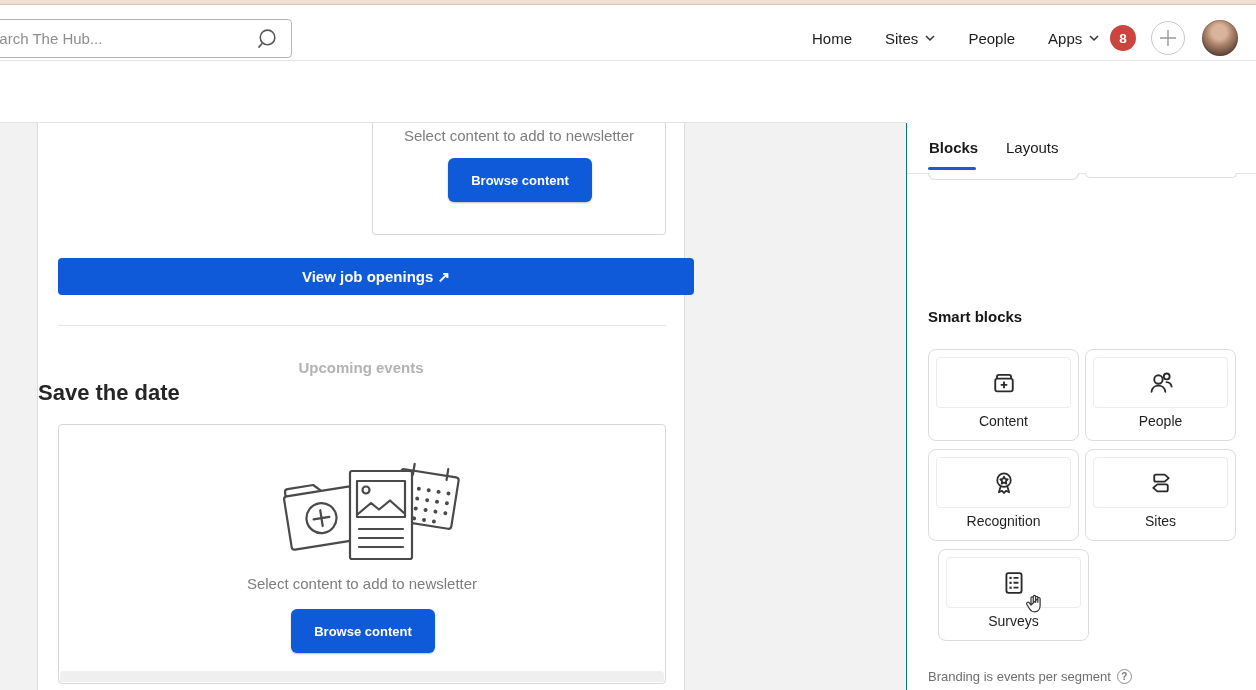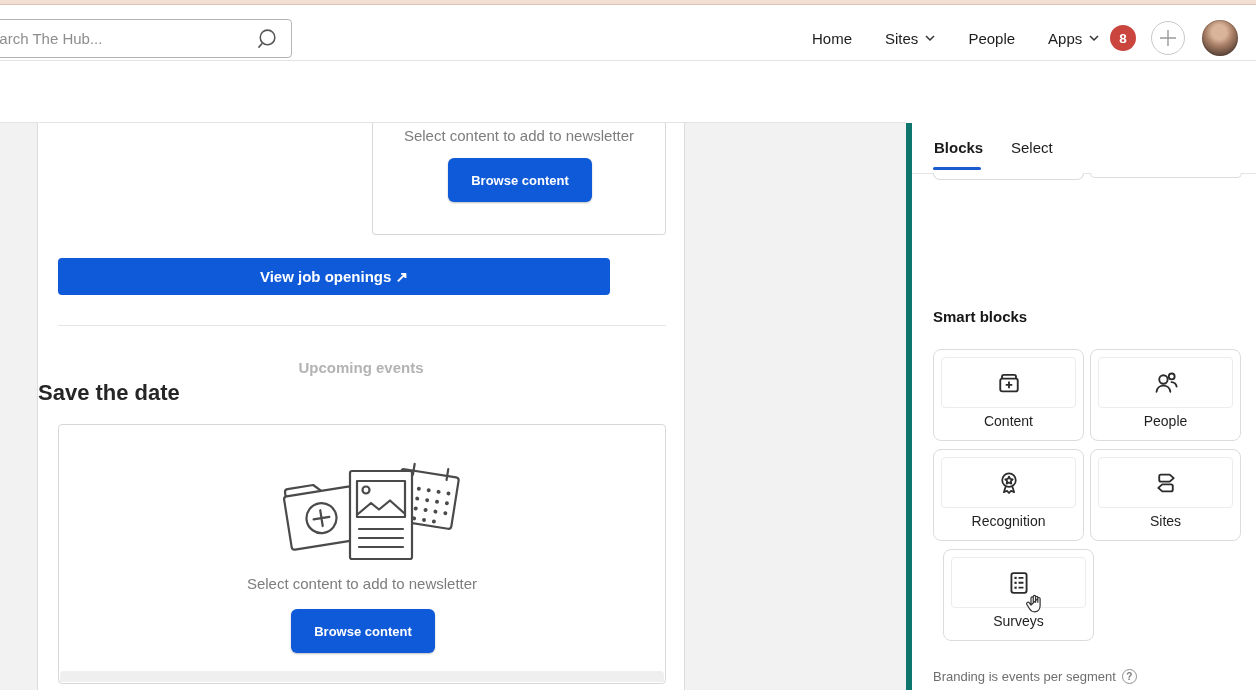--- a/index.html
+++ b/index.html
@@ -34,31 +34,31 @@
   .tb-next { left:1163px; width:75px; background:#0e5ad9; border-color:#0e5ad9; color:#fff; }
 
   
   .content-bg { position:absolute; left:0; top:123px; width:906px; height:567px; background:#f2f2f2; }
   .page { position:absolute; left:37px; top:123px; width:648px; height:567px; background:#fff; border-left:1px solid #dddddd; border-right:1px solid #dddddd; }
 
   .card-top { position:absolute; left:334px; top:0; width:294px; height:112px; border:1px solid #d8d8d8; border-top:none; border-radius:0 0 4px 4px; }
   .prompt { position:absolute; left:0; right:0; text-align:center; font-size:15px; color:#7d7d7d; }
   .browse-btn { position:absolute; height:44px; width:144px; background:#0e5ad9; border:none; border-radius:6px; color:#fff; font-family:"Liberation Sans",sans-serif; font-size:13px; font-weight:bold; box-shadow:0 1px 2px rgba(0,0,0,.25); }
 
-  .cta { position:absolute; left:20px; top:135px; width:552px; height:37px; background:#0e5ad9; border:none; border-radius:4px; color:#fff; font-family:"Liberation Sans",sans-serif; font-size:15px; font-weight:bold; }
+  .cta { position:absolute; left:20px; top:135px; width:636px; height:37px; background:#0e5ad9; border:none; border-radius:4px; color:#fff; font-family:"Liberation Sans",sans-serif; font-size:15px; font-weight:bold; }
   .divider { position:absolute; left:20px; top:202px; width:608px; height:1px; background:#e6e6e6; }
   .eyebrow { position:absolute; left:0; right:0; top:236px; text-align:center; font-size:15px; font-weight:bold; color:#b3b3b3; }
   .section-title { position:absolute; left:0; right:0; top:257px; text-align:left; font-size:22px; font-weight:bold; color:#262626; }
 
   .card-big { position:absolute; left:20px; top:301px; width:608px; height:260px; border:1px solid #d8d8d8; border-radius:4px; }
   .illus { position:absolute; left:203px; top:24px; }
   .gray-strip { position:absolute; left:1px; right:1px; bottom:1px; height:11px; background:#efefef; border-radius:4px 4px 0 0; }
 
   
-  .sidebar { position:absolute; left:906px; top:123px; width:350px; height:567px; background:#fff; border-left:6px solid #0f766e; }
+  .sidebar { position:absolute; left:906px; top:123px; width:350px; height:567px; background:#fff; border-left:1px solid #0f766e; }
   .tab { position:absolute; top:16px; font-size:15px; color:#1b1b1b; }
   .tab-blocks { left:22px; font-weight:600; }
   .tab-layouts { left:99px; font-weight:400; }
   .tab-underline { position:absolute; left:21px; top:44px; width:48px; height:3px; background:#1a5cd0; border-radius:2px; }
   .tab-divider { position:absolute; left:0; top:50px; width:350px; height:1px; background:#e4e4e4; }
   .partial-card { position:absolute; top:50px; background:#fff; border:1px solid #dcdcdc; border-top:none; border-radius:0 0 8px 8px; }
   .pc-left { left:21px; width:151px; height:7px; }
   .pc-right { left:178px; width:152px; height:5px; }
 
   .block-card { position:absolute; width:151px; height:92px; border:1px solid #dcdcdc; border-radius:8px; background:#fff; }
@@ -188,21 +188,21 @@
         </svg>
       </div>
       <div class="prompt" style="top:150px;">Select content to add to newsletter</div>
       <button class="browse-btn" style="left:232px; top:184px;">Browse content</button>
       <div class="gray-strip"></div>
     </div>
   </div>
 
   <div class="sidebar">
     <div class="tab tab-blocks">Blocks</div>
-    <div class="tab tab-layouts">Select</div>
+    <div class="tab tab-layouts">Layouts</div>
     <div class="tab-underline"></div>
     <div class="tab-divider"></div>
 
     <div class="partial-card pc-left"></div>
     <div class="partial-card pc-right"></div>
 
 
     <div class="smart-heading">Smart blocks</div>
 
     <div class="block-card" style="left:21px; top:226px;">

